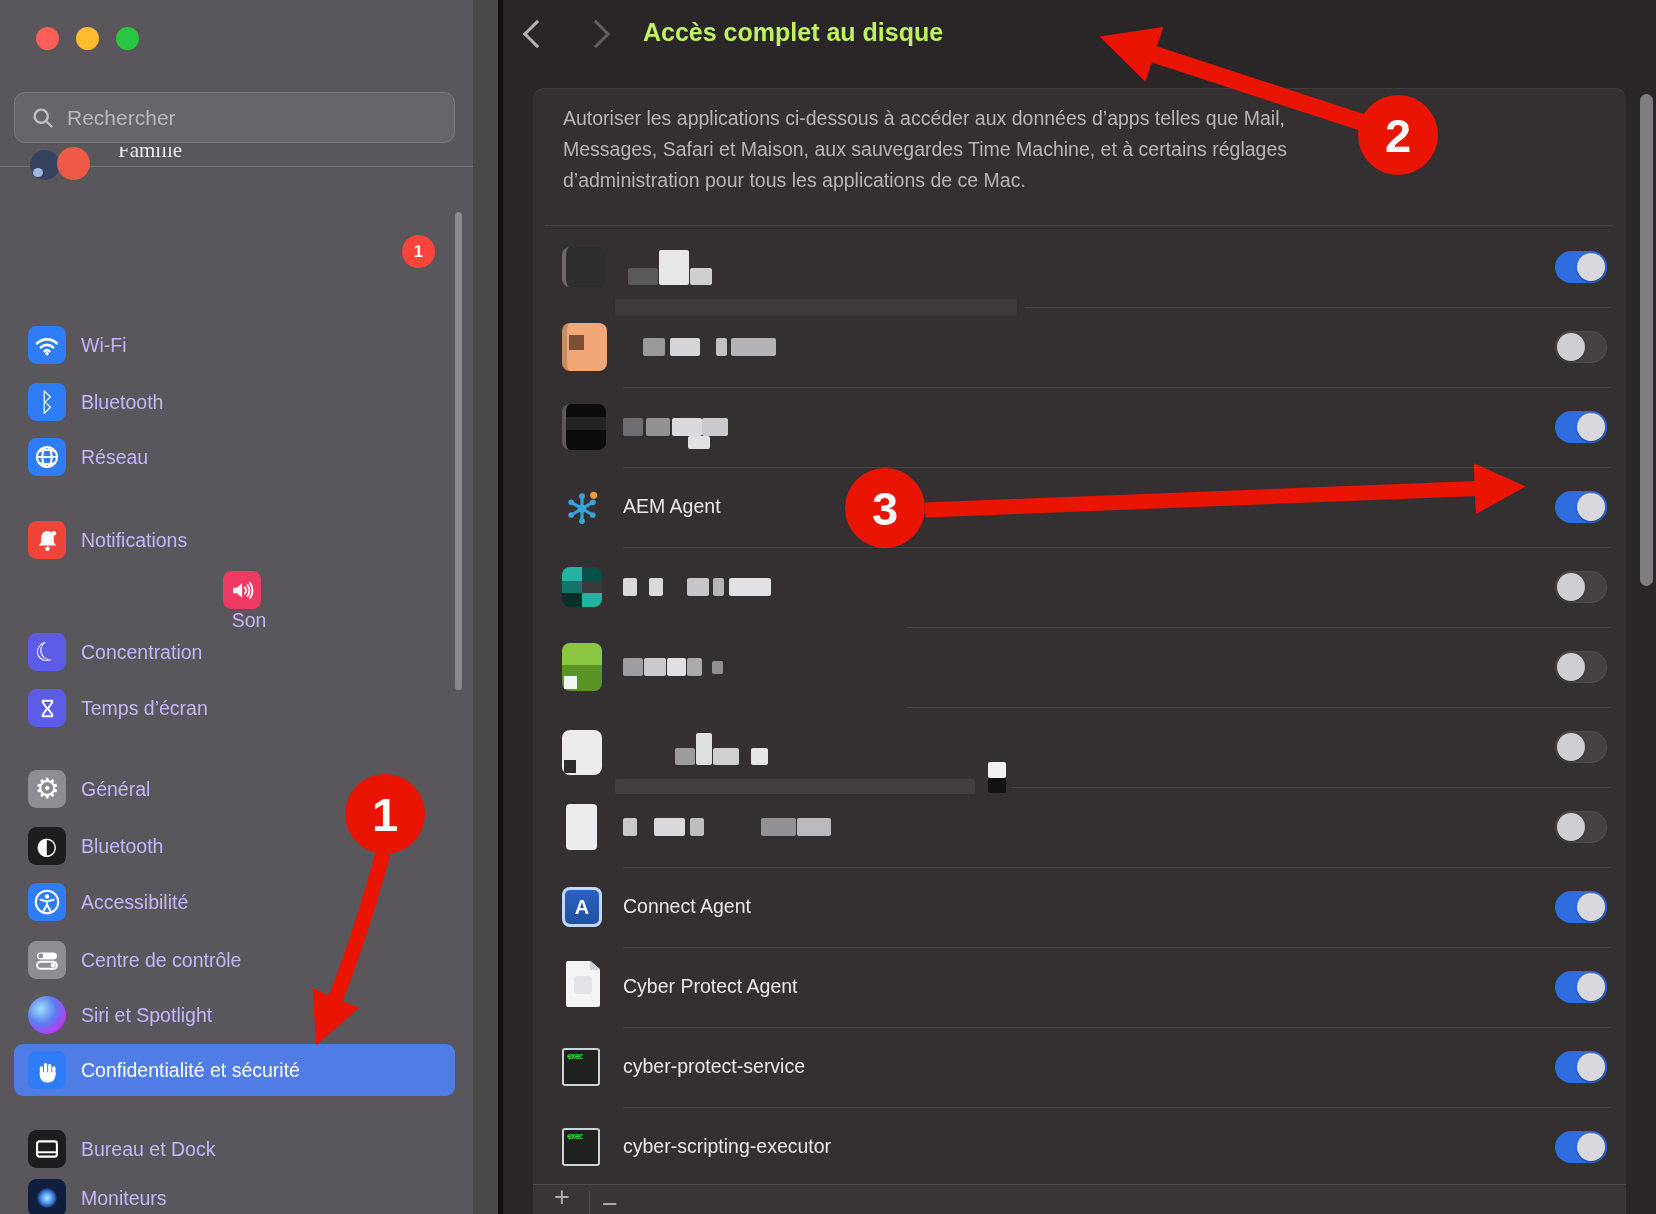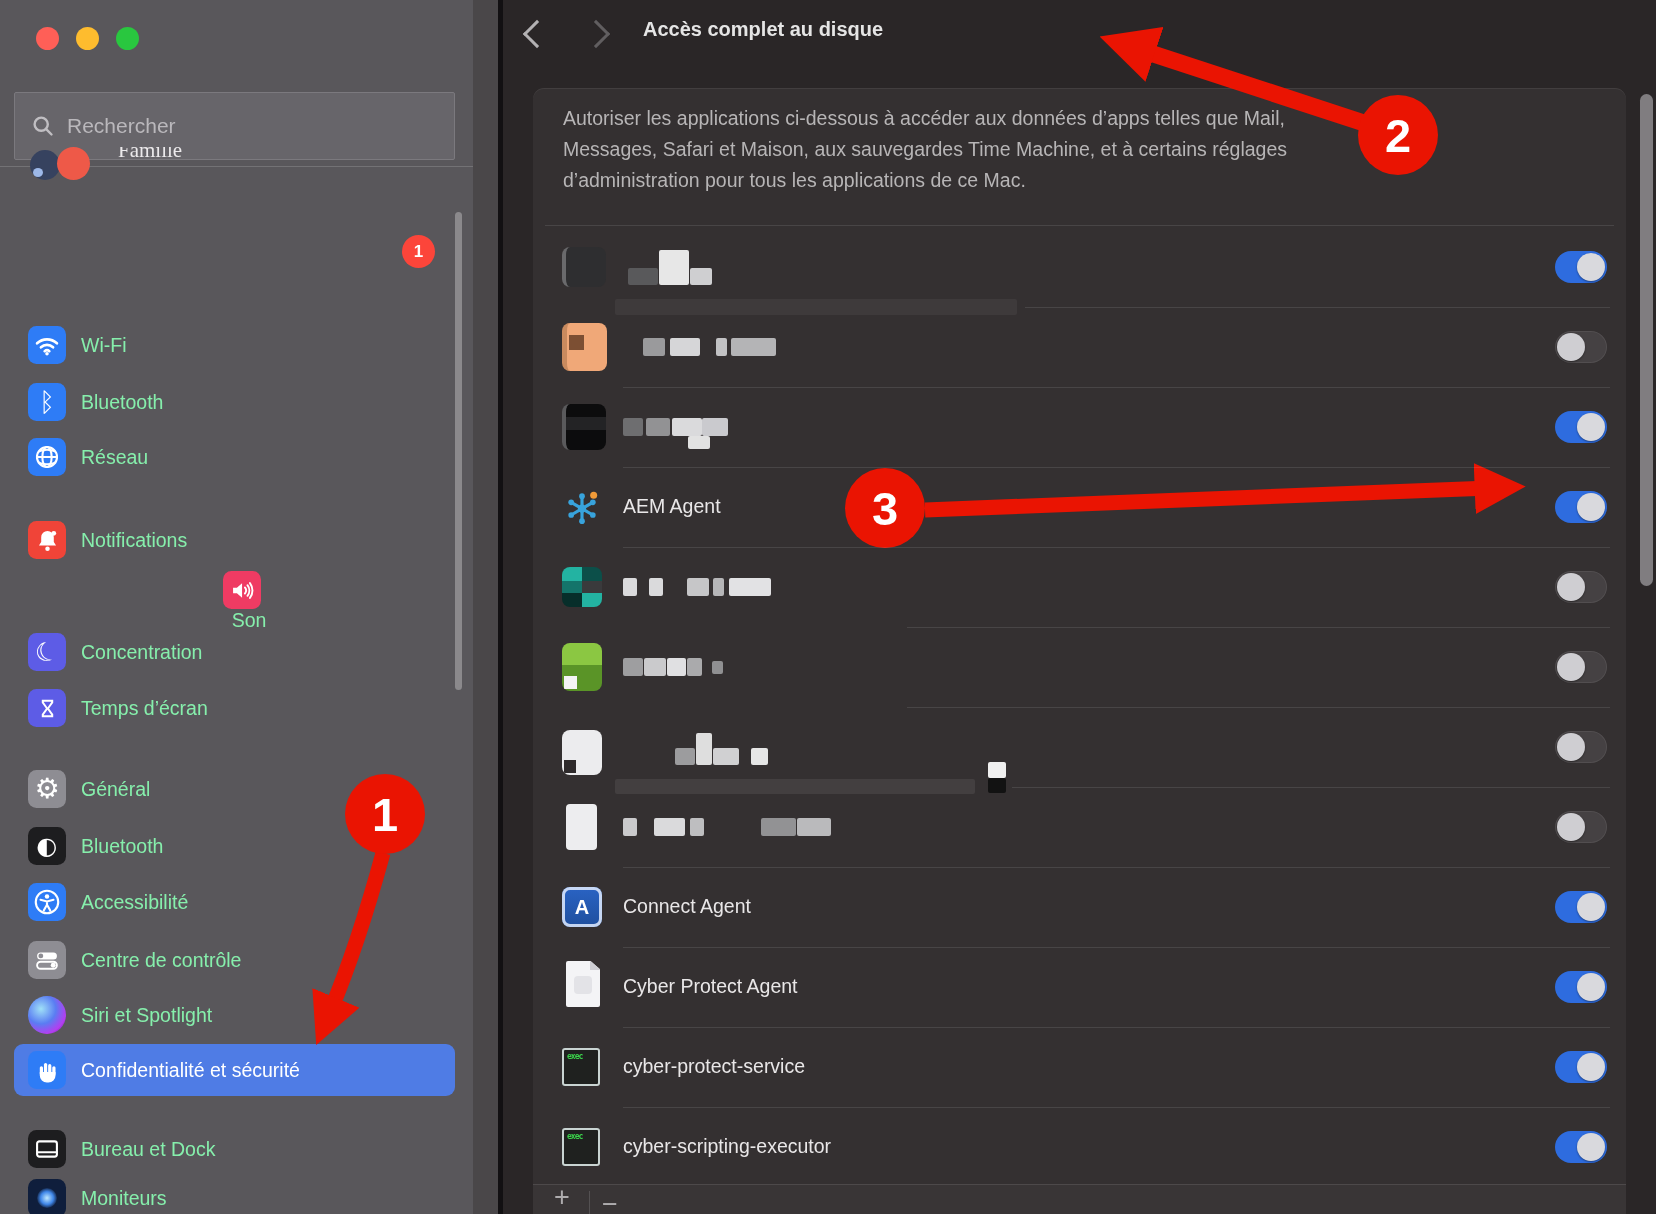--- a/index.html
+++ b/index.html
@@ -7,22 +7,22 @@
        background:#2a2627;font-family:"Liberation Sans",sans-serif;
        -webkit-font-smoothing:antialiased;}
 
   
   #sidebar{position:absolute;left:0;top:0;width:473px;height:1214px;background:#59575b;}
   .tl{position:absolute;top:27px;width:23px;height:23px;border-radius:50%;}
   #tl-close{left:36px;background:#ff5f57;}
   #tl-min{left:76px;background:#febc2e;}
   #tl-zoom{left:116px;background:#29c73f;}
 
-  #search{position:absolute;left:14px;top:92px;width:441px;height:68px;background:#67656a;
-          border:1px solid #7b797e;border-radius:2px;box-sizing:border-box;display:flex;align-items:center;}
+  #search{position:absolute;left:14px;top:92px;width:441px;height:51px;background:#67656a;
+          border:1px solid #7b797e;border-radius:11px;box-sizing:border-box;display:flex;align-items:center;}
   #search svg{margin-left:16px;}
   #search-ph{margin-left:12px;font-size:21px;color:#bab8bc;}
 
   #acct-line{position:absolute;left:0;top:166px;width:473px;height:1px;background:rgba(255,255,255,.16);}
   .av{position:absolute;border-radius:50%;}
   #av1{left:30px;top:150px;width:30px;height:30px;background:#36425f;}
   #av1 i{position:absolute;left:3px;bottom:3px;width:10px;height:9px;border-radius:50%;background:#9db8e8;}
   #av2{left:57px;top:147px;width:33px;height:33px;background:#ee5948;}
   #acct-clip{position:absolute;left:118px;top:147px;width:160px;height:24px;overflow:hidden;font-family:Liberation Serif, serif;}
   #acct-clip span{position:relative;top:-9px;font-size:21px;color:#eceaec;}
@@ -30,33 +30,33 @@
   #update{position:absolute;left:30px;top:210px;width:350px;font-size:19.5px;line-height:30px;color:#f2f1f2;}
   #badge{position:absolute;left:402px;top:235px;width:33px;height:33px;border-radius:50%;background:#fc453a;
          display:flex;align-items:center;justify-content:center;color:#fff;font-size:17px;font-weight:bold;}
   #sb-scroll{position:absolute;left:455px;top:212px;width:7px;height:478px;border-radius:4px;background:rgba(255,255,255,.30);}
 
   .sb-item{position:absolute;left:14px;width:441px;height:52px;border-radius:9px;
            display:flex;align-items:center;box-sizing:border-box;padding-left:14px;}
   .sb-item.sel{background:#4f7ce5;}
   .sb-ico{width:38px;height:38px;border-radius:8.5px;flex:0 0 38px;display:flex;align-items:center;
           justify-content:center;color:#fff;overflow:hidden;position:relative;}
-  .sb-label{margin-left:15px;font-size:19.5px;color:#86efac;white-space:nowrap;}
+  .sb-label{margin-left:15px;font-size:19.5px;color:#c4b5fd;white-space:nowrap;}
   .sb-item.sel .sb-label{color:#fff;}
   .glyph{font-size:25px;line-height:1;color:#fff;font-family:"DejaVu Sans",sans-serif;}
 
   
   #strip{position:absolute;left:473px;top:0;width:25px;height:1214px;background:#4a4749;}
   #vline{position:absolute;left:498px;top:0;width:5px;height:1214px;background:#121012;}
 
   
   .chev{position:absolute;top:24px;width:17px;height:17px;border-left:3px solid #b3b1b3;border-bottom:3px solid #b3b1b3;}
   #chev-back{left:527px;transform:rotate(45deg);}
   #chev-fwd{left:586px;transform:rotate(225deg);border-color:#615e60;}
-  #page-title{position:absolute;left:643px;top:18px;font-size:20px;font-weight:bold;color:#e5e5e5;}
+  #page-title{position:absolute;left:643px;top:18px;font-size:25px;font-weight:bold;color:#bef264;}
 
   
   #card{position:absolute;left:533px;top:88px;width:1093px;height:1126px;background:#343031;
         border-radius:11px 11px 0 0;box-shadow:inset 0 1px 0 rgba(255,255,255,.07);}
   #desc{position:absolute;left:563px;top:103px;width:1010px;font-size:19.5px;line-height:31px;color:#b7b5b6;}
   .sep{position:absolute;height:1px;background:rgba(255,255,255,.10);}
 
   .row{position:absolute;left:533px;width:1093px;height:80px;}
   .row-label{position:absolute;left:90px;top:28px;font-size:19.5px;color:#e9e7e8;white-space:nowrap;}
   .app-ico{position:absolute;left:29px;top:20px;width:40px;height:40px;border-radius:8px;overflow:hidden;}

